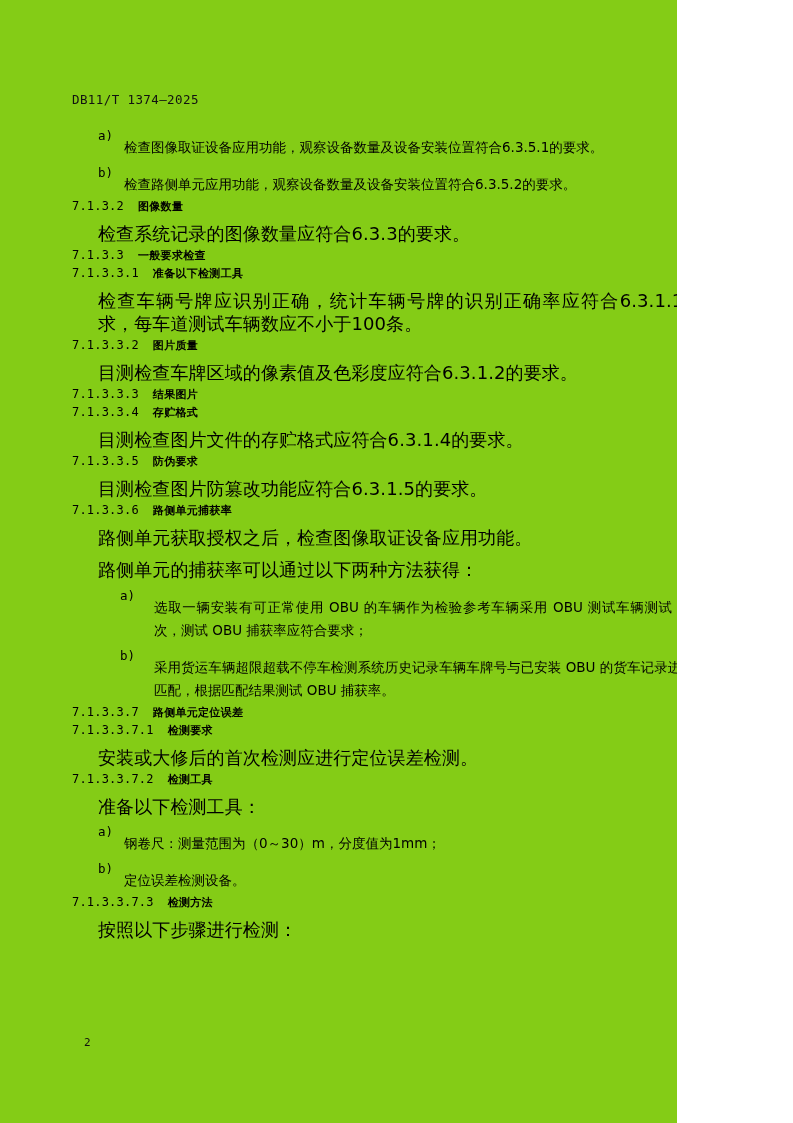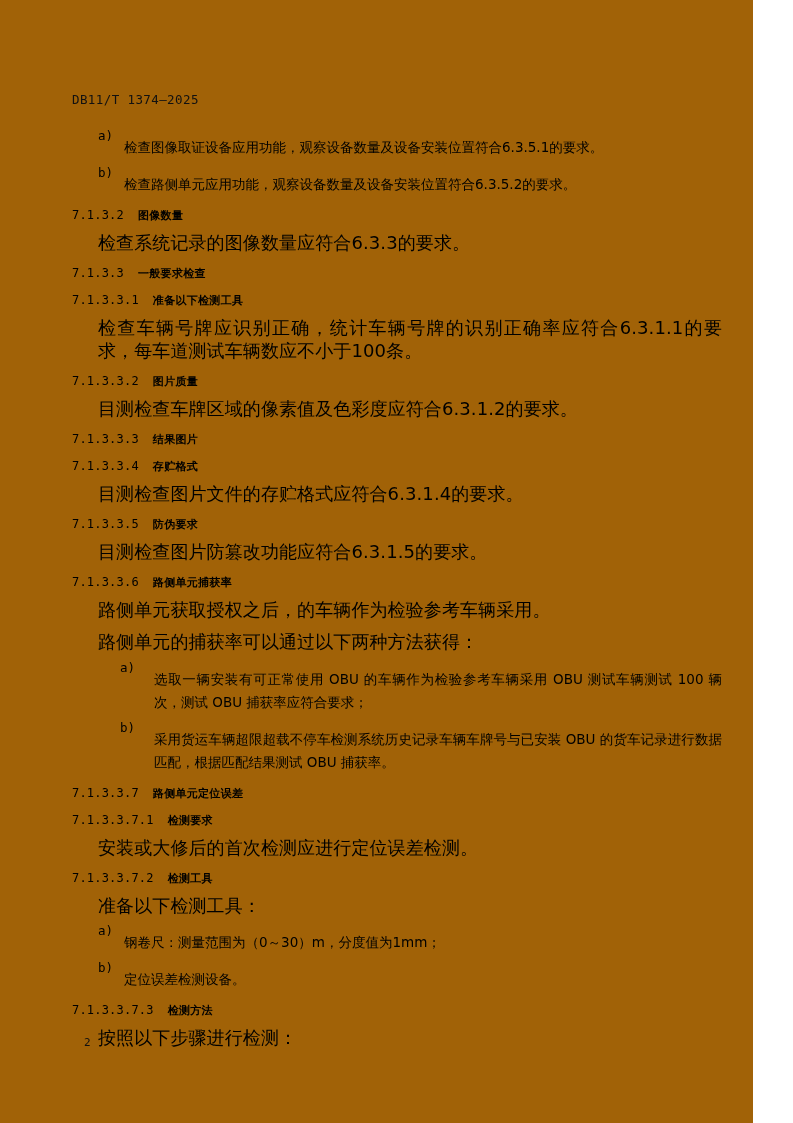--- a/index.html
+++ b/index.html
@@ -2,23 +2,23 @@
 <html><head>
 <meta charset="utf-8">
 <style>
   html, body {
     margin: 0;
     padding: 0;
     background: #ffffff;
   }
   .page {
     position: relative;
-    width: 753px;
+    width: 677px;
     height: 1123px;
-    background: #a16207;
+    background: #84cc16;
     font-family: "Liberation Serif", serif;
     color: #000000;
     box-sizing: border-box;
     overflow: hidden;
   }
   .header {
     position: absolute;
     top: 92px;
     left: 72px;
     font-family: "DejaVu Sans Mono", monospace;
@@ -38,21 +38,21 @@
     top: 1036px;
     font-family: "DejaVu Sans Mono", monospace;
     font-size: 11px;
     color: #111;
   }
 
   
   .clause-head {
     display: flex;
     align-items: baseline;
-    margin: 12px 0 0 0;
+    margin: 3px 0 0 0;
   }
   .clause-num {
     font-family: "DejaVu Sans Mono", monospace;
     font-size: 12px;
     letter-spacing: 0.2px;
     white-space: nowrap;
   }
   .clause-title {
     font-family: "DejaVu Sans", sans-serif;
     font-weight: bold;
@@ -146,21 +146,21 @@
       <div class="para indent">目测检查图片文件的存贮格式应符合6.3.1.4的要求。</div>
       <div class="clause-head">
         <span class="clause-num">7.1.3.3.5</span>
         <span class="clause-title">防伪要求</span>
       </div>
       <div class="para indent">目测检查图片防篡改功能应符合6.3.1.5的要求。</div>
       <div class="clause-head">
         <span class="clause-num">7.1.3.3.6</span>
         <span class="clause-title">路侧单元捕获率</span>
       </div>
-      <div class="para indent">路侧单元获取授权之后，的车辆作为检验参考车辆采用。</div>
+      <div class="para indent">路侧单元获取授权之后，检查图像取证设备应用功能。</div>
       <div class="para indent tight">路侧单元的捕获率可以通过以下两种方法获得：</div>
       <div class="listitem wide">
         <span class="marker">a)</span>
         <span class="txt">选取一辆安装有可正常使用 OBU 的车辆作为检验参考车辆采用 OBU 测试车辆测试 100 辆次，测试 OBU 捕获率应符合要求；</span>
       </div>
       <div class="listitem wide">
         <span class="marker">b)</span>
         <span class="txt">采用货运车辆超限超载不停车检测系统历史记录车辆车牌号与已安装 OBU 的货车记录进行数据匹配，根据匹配结果测试 OBU 捕获率。</span>
       </div>
       <div class="clause-head">

